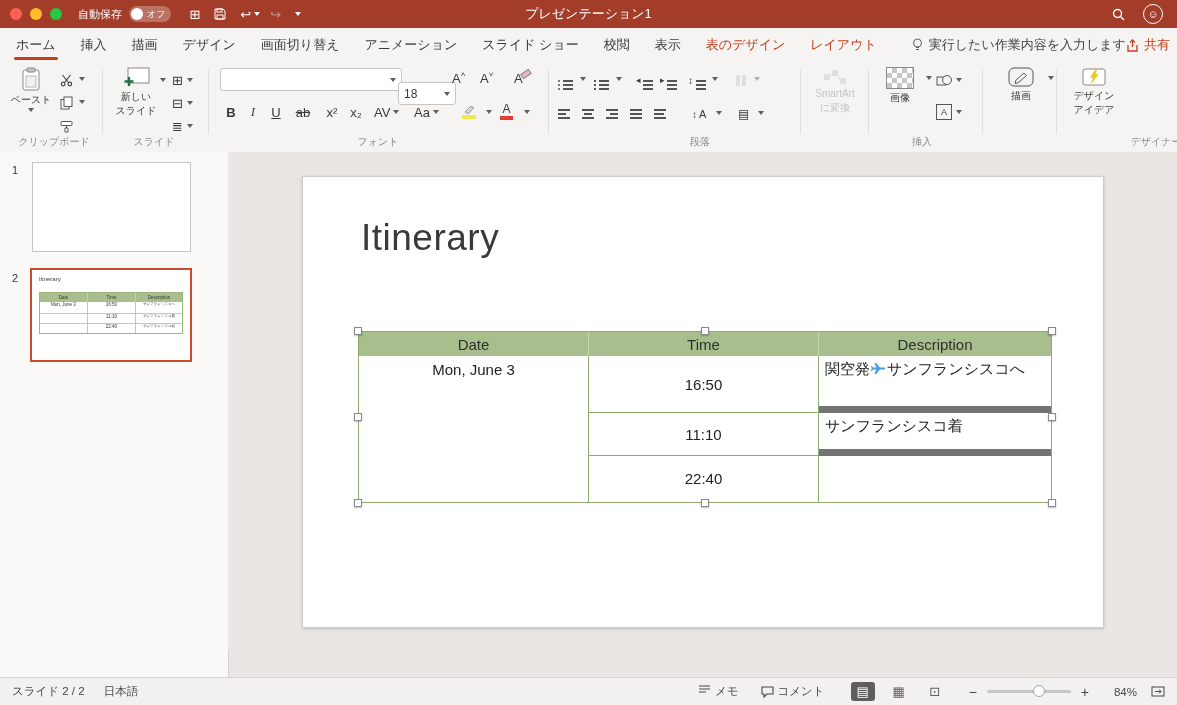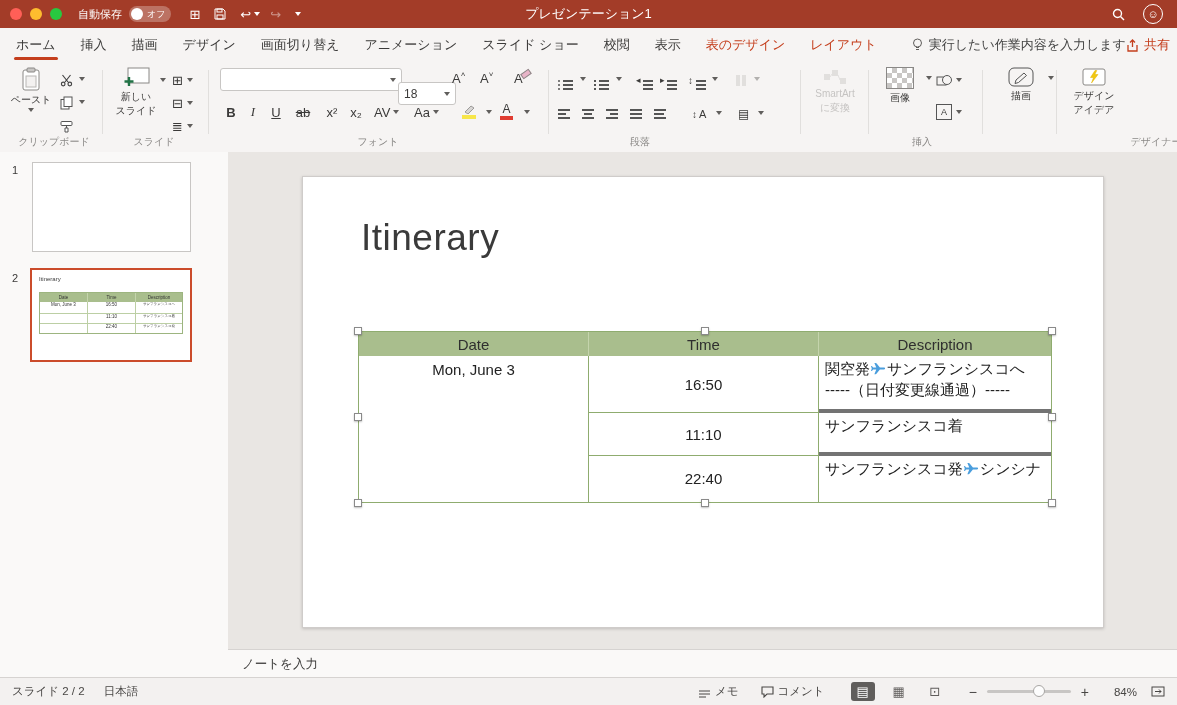--- a/index.html
+++ b/index.html
@@ -72,21 +72,21 @@
        font-size:15px;color:#222;box-sizing:content-box;}
   .hrow{display:flex;height:24px;background:#A9BE8D;}
   .hcell{flex:none;display:flex;align-items:center;justify-content:center;color:#2F2F2F;
          border-right:1px solid #C4D4AC;box-sizing:border-box;}
   .tbody{position:relative;height:146px;}
   .datecell{position:absolute;left:0;top:0;width:230px;height:146px;border-right:1px solid #8FAC6F;
             text-align:center;padding-top:5px;box-sizing:border-box;}
   .timecol{position:absolute;left:230px;top:0;width:230px;height:146px;border-right:1px solid #8FAC6F;box-sizing:border-box;}
   .timecell{display:flex;align-items:center;justify-content:center;border-bottom:1px solid #8FAC6F;box-sizing:border-box;}
   .desccol{position:absolute;left:460px;top:0;right:0;height:146px;}
-  .desccell{padding:3px 6px;line-height:19px;border-bottom:4px solid #737373;box-sizing:border-box;overflow:hidden;}
+  .desccell{padding:3px 6px;line-height:19px;border-bottom:7px solid #737373;box-sizing:border-box;overflow:hidden;}
   .hdl{position:absolute;width:8px;height:8px;background:#fff;border:1px solid #8A8A8A;
        box-shadow:0 1px 2px rgba(0,0,0,.25);box-sizing:border-box;}
   .plane{display:inline-block;vertical-align:-2px;margin:0 1px;}
   
   .notesbar{position:absolute;left:228px;right:0;bottom:27px;height:28px;background:#FAF9F8;
             border-top:1px solid #D6D3D1;display:flex;align-items:center;padding-left:14px;
             font-size:12.5px;color:#3B3A39;}
   .statusbar{position:absolute;left:0;right:0;bottom:0;height:27px;background:#F3F1F0;
              border-top:1px solid #D6D3D1;display:flex;align-items:center;
              font-size:11.5px;color:#484644;padding:0 12px;}
@@ -308,21 +308,21 @@
         <span class="alico">
           <i style="width:12px"></i>
           <i style="width:10px"></i>
           <i style="width:12px"></i>
         </span>
       </div>
     <div class="sbtn" style="left:692px;top:42px;gap:2px;font-size:10px">↕<span style="font-size:11px">A</span></div>
     <span class="dd ddp" style="left:716px;top:49px"></span>
     <div class="sbtn" style="left:738px;top:42px;font-size:12px">▤</div>
     <span class="dd ddp" style="left:758px;top:49px"></span>
-    <span class="glabel" style="left:640px">段落</span>
+    <span class="glabel" style="left:700px">段落</span>
     <div class="vsep" style="left:800px"></div>
 
     <div class="rbtn dis" style="left:806px;top:8px;width:58px;color:#8A8886">
       <svg width="22" height="15">
           <rect x="0" y="4" width="6" height="6" fill="#C8C6C4"></rect>
           <rect x="8" y="0" width="6" height="6" fill="#C8C6C4"></rect>
           <rect x="16" y="8" width="6" height="6" fill="#C8C6C4"></rect>
           <path d="M6 7 L8 4 M14 5 L16 10" stroke="#C8C6C4" fill="none"></path>
         </svg>
       <span>SmartArt</span>
@@ -416,53 +416,46 @@
           <div class="timecol">
             <div class="timecell" style="height:57px">16:50</div>
             <div class="timecell" style="height:43px">11:10</div>
             <div class="timecell" style="height:45px;border-bottom:none">22:40</div>
           </div>
           <div class="desccol">
             <div class="desccell" style="height:57px">
               <div><span>関空発</span><span class="plane"><svg width="15" height="15" viewBox="0 0 16 16">
                       <path d="M15 8c0-.6-.5-1-1.2-1H9.5L5.8 2.5c-.2-.3-.5-.5-.9-.5H3.6l2 4.9H2.2L1 5.4H0l.8 2.6L0 10.6h1l1.2-1.5h3.4l-2 4.9h1.3c.4 0 .7-.2.9-.5L9.5 9h4.3c.7 0 1.2-.4 1.2-1z" fill="#4A9EDD"></path>
                     </svg></span><span>サンフランシスコへ</span></div>
-              <div>-----（日付変更線通過）-----</div>
             </div>
             <div class="desccell" style="height:43px">
               <div>サンフランシスコ着</div>
             </div>
             <div class="desccell" style="height:45px;border-bottom:none">
-              <div><span>サンフランシスコ発</span><span class="plane"><svg width="15" height="15" viewBox="0 0 16 16">
-                      <path d="M15 8c0-.6-.5-1-1.2-1H9.5L5.8 2.5c-.2-.3-.5-.5-.9-.5H3.6l2 4.9H2.2L1 5.4H0l.8 2.6L0 10.6h1l1.2-1.5h3.4l-2 4.9h1.3c.4 0 .7-.2.9-.5L9.5 9h4.3c.7 0 1.2-.4 1.2-1z" fill="#4A9EDD"></path>
-                    </svg></span><span>シンシナ</span></div>
             </div>
           </div>
         </div>
 
         <span class="hdl" style="left:-5px;top:-5px"></span>
         <span class="hdl" style="left:calc(50% - 4px);top:-5px"></span>
         <span class="hdl" style="right:-5px;top:-5px"></span>
         <span class="hdl" style="left:-5px;top:calc(50% - 4px)"></span>
         <span class="hdl" style="right:-5px;top:calc(50% - 4px)"></span>
         <span class="hdl" style="left:-5px;bottom:-5px"></span>
         <span class="hdl" style="left:calc(50% - 4px);bottom:-5px"></span>
         <span class="hdl" style="right:-5px;bottom:-5px"></span>
       </div>
     </div>
   </div>
 
-  <div class="notesbar">
-    <span>ノートを入力</span>
-  </div>
 
   <div class="statusbar">
     <span>スライド 2 / 2</span>
     <span style="margin-left:19px">日本語</span>
-    <span style="margin-left:auto;display:flex;align-items:flex-end;gap:4px">
+    <span style="margin-left:auto;display:flex;align-items:flex-start;gap:4px">
       <svg width="13" height="10">
           <path d="M1 2 h11 M1 5 h11 M1 8 h7" stroke="#484644"></path>
         </svg>
       <span>メモ</span>
     </span>
     <span style="margin-left:22px;display:flex;align-items:center;gap:4px">
       <svg width="13" height="12">
           <path d="M1 1 h11 v7 h-6 l-3 3 v-3 h-2 z" fill="none" stroke="#484644" stroke-width="1.1"></path>
         </svg>
       <span>コメント</span>

